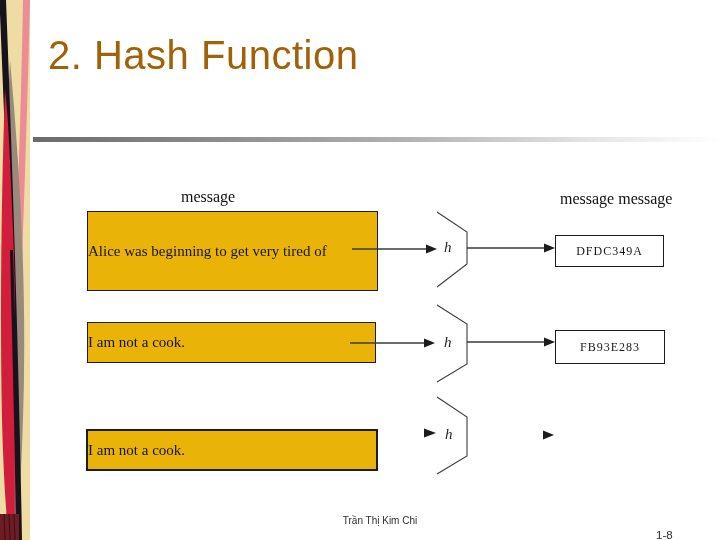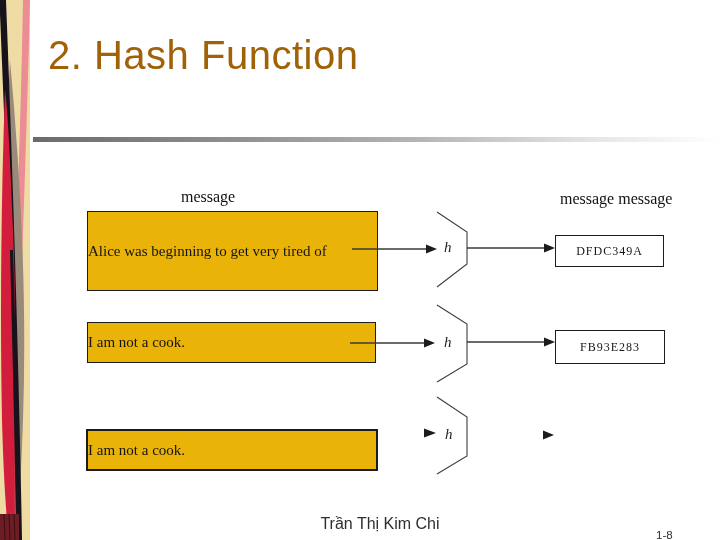--- a/index.html
+++ b/index.html
@@ -44,21 +44,21 @@
   .h-label {
     position:absolute; font-style:italic; font-size:15px; color:#222;
     font-family:"Liberation Serif", serif;
   }
   #h-label-1 { left:444px; top:239px; }
   #h-label-2 { left:444px; top:334px; }
   #h-label-3 { left:445px; top:426px; }
 
   .footer-author {
     position:absolute; left:300px; top:515px; width:160px; text-align:center;
-    font-family:"Liberation Sans", sans-serif; font-size:16px; color:#2e2e2e;
+    font-family:"Liberation Sans", sans-serif; font-size:10px; color:#2e2e2e;
   }
   .page-number {
     position:absolute; left:656px; top:511px;
     font-family:"Liberation Sans", sans-serif; font-size:11.5px; color:#2e2e2e;margin-top:18px;
   }
 </style>
 </head>
 <body>
 
 <div class="slide">

